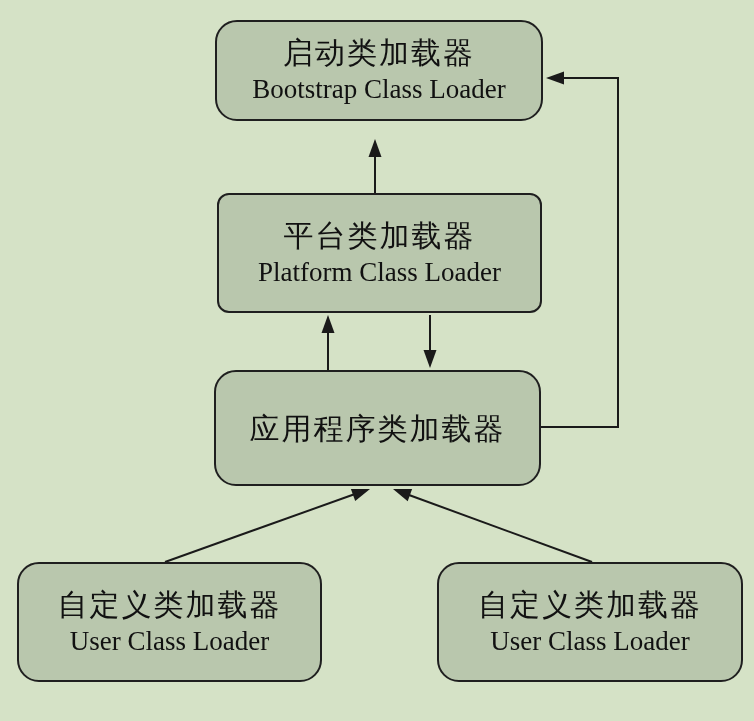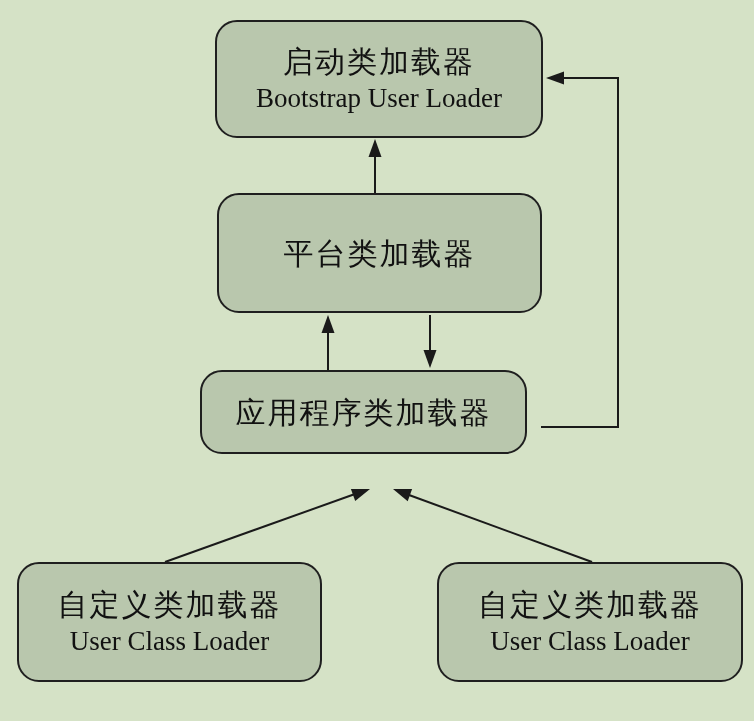--- a/index.html
+++ b/index.html
@@ -101,30 +101,31 @@
       <line class="arrow-line" x1="165" y1="562" x2="355" y2="494"></line>
       <polygon class="arrow-head" points="370,489 355.2,501.1 350.9,488.9"></polygon>
     </g>
 
     <g>
       <line class="arrow-line" x1="592" y1="562" x2="409" y2="495"></line>
       <polygon class="arrow-head" points="393,489 412.1,489 407.7,501.2"></polygon>
     </g>
   </svg>
 
-  <div class="node" style="left:215px;top:20px;width:328px;height:118px;">
+  <div class="node" style="left:215px;top:20px;width:328px;height:101px;">
     <div class="zh">启动类加载器</div>
-    <div class="en">Bootstrap User Loader</div>
+    <div class="en">Bootstrap Class Loader</div>
   </div>
 
-  <div class="node" style="left:217px;top:193px;width:325px;height:120px;">
+  <div class="node" style="left:217px;top:193px;width:325px;height:120px;border-radius:12px;">
     <div class="zh">平台类加载器</div>
+    <div class="en">Platform Class Loader</div>
   </div>
 
-  <div class="node" style="left:200px;top:370px;width:327px;height:84px;text-align:right;">
+  <div class="node" style="left:214px;top:370px;width:327px;height:116px;text-align:right;">
     <div class="zh">应用程序类加载器</div>
   </div>
 
   <div class="node" style="left:17px;top:562px;width:305px;height:120px;">
     <div class="zh">自定义类加载器</div>
     <div class="en">User Class Loader</div>
   </div>
 
   <div class="node" style="left:437px;top:562px;width:306px;height:120px;">
     <div class="zh">自定义类加载器</div>

